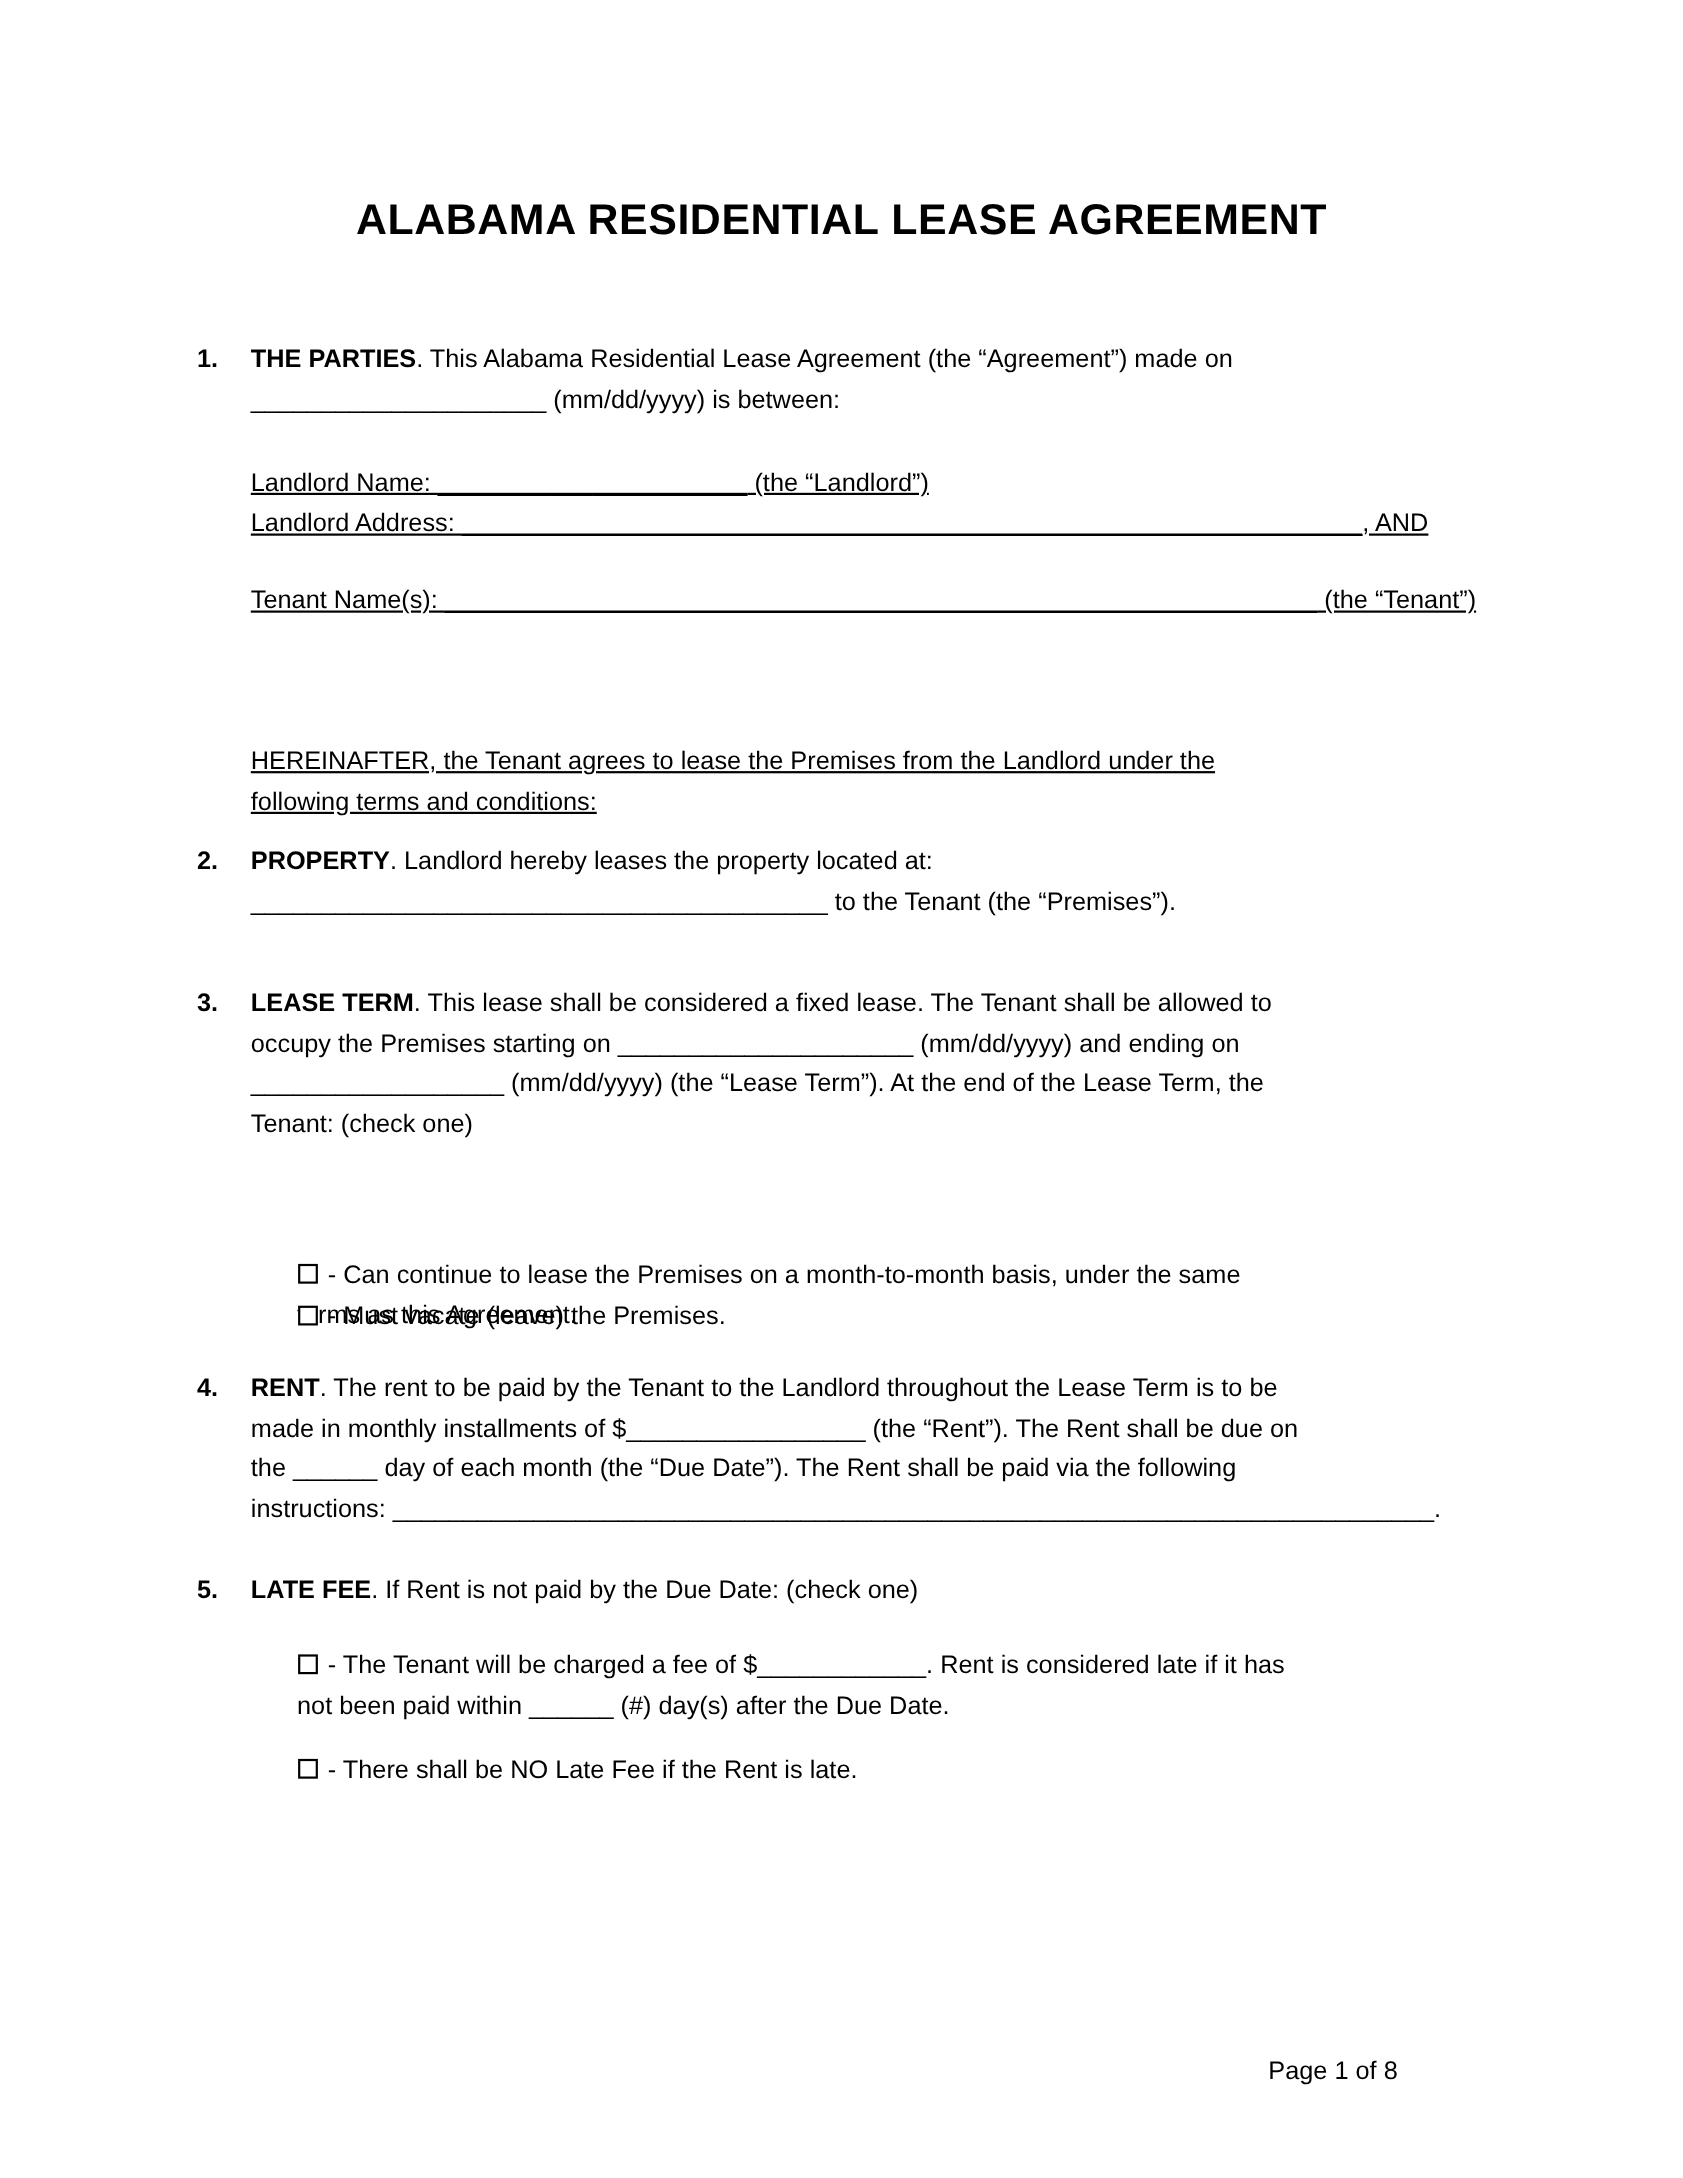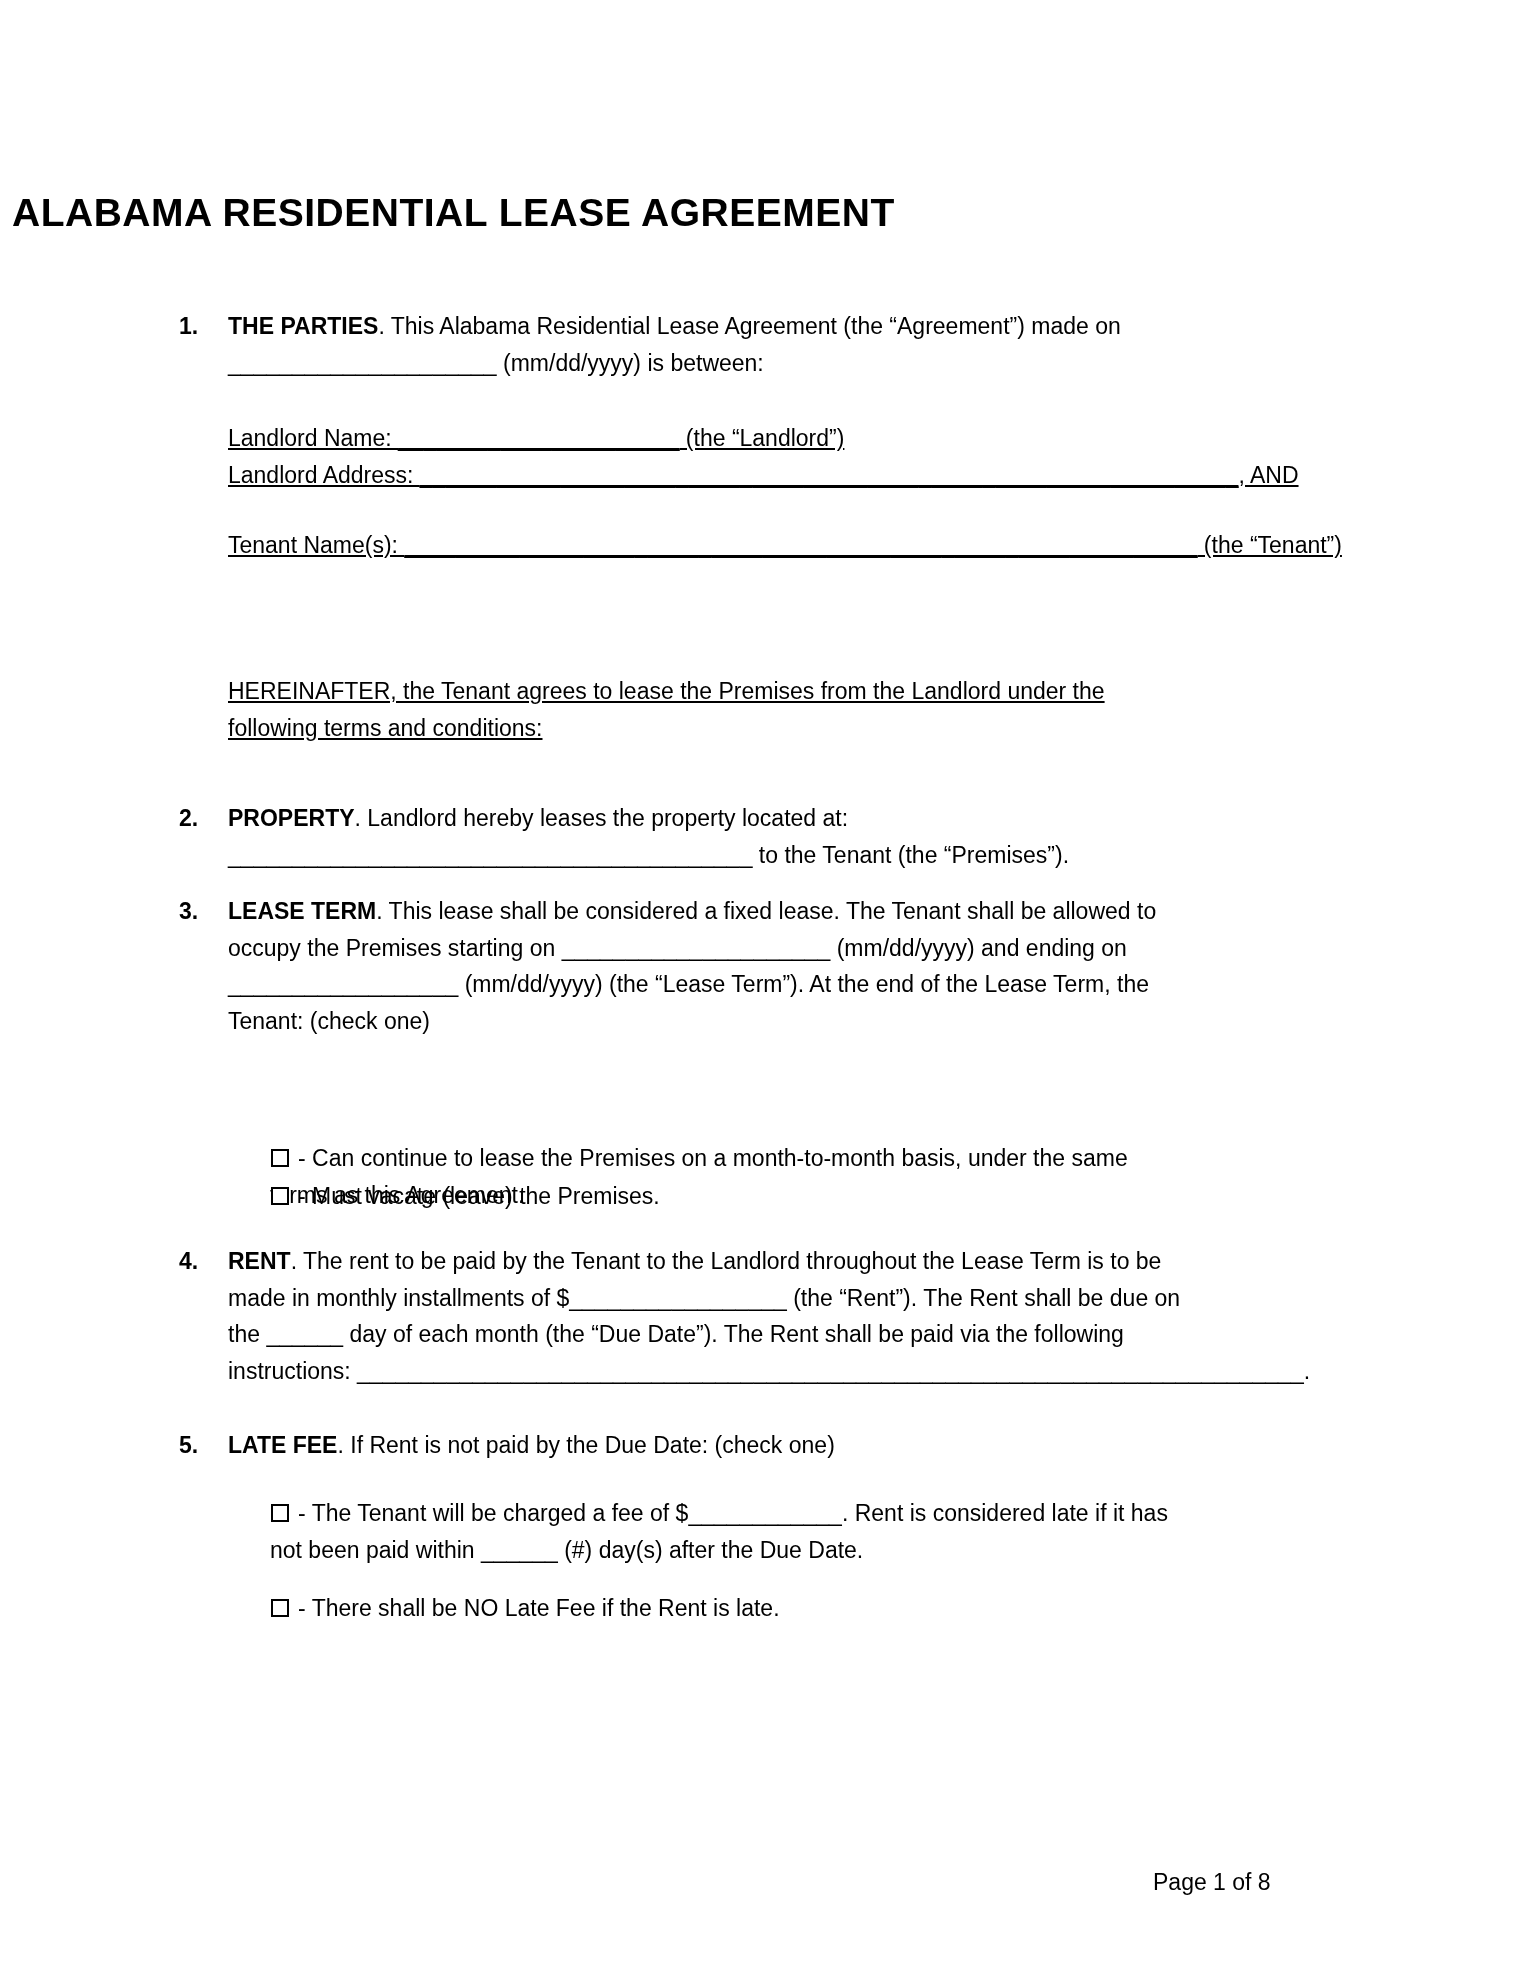--- a/index.html
+++ b/index.html
@@ -9,21 +9,22 @@
     height:1980px;
     background:#ffffff;
     font-family:"Liberation Sans","DejaVu Sans",sans-serif;
     font-size:23px;
     color:#000000;
     overflow:hidden;
   }
   .title{
     position:absolute;
     left:0; right:0; top:180px;
-    margin:12px;
+    margin:0;
+    text-align:center;
     font-size:39px;
     font-weight:700;
     line-height:1.1;
     letter-spacing:0.5px;
   }
   .sec{
     position:absolute;
     left:179px;
     padding-left:49px;
     right:150px;
@@ -87,21 +88,21 @@
   <div class="para" style="top:527px">
     <div class="line"><span>Tenant Name(s): </span><span>______________________________________________________________</span><span> (the “Tenant”)</span></div>
   </div>
 
 
   <div class="para" style="top:673px">
     <div class="line"><span>HEREINAFTER, the Tenant agrees to lease the Premises from the Landlord under the</span></div>
     <div class="line"><span>following terms and conditions:</span></div>
   </div>
 
-  <section class="sec" style="top:800px">
+  <section class="sec" style="top:764px">
     <div class="line"><span class="num">2.</span><span class="b">PROPERTY</span><span>. Landlord hereby leases the property located at:</span></div>
     <div class="line"><span>_________________________________________</span><span> to the Tenant (the “Premises”).</span></div>
   </section>
 
   <section class="sec" style="top:893px">
     <div class="line"><span class="num">3.</span><span class="b">LEASE TERM</span><span>. This lease shall be considered a fixed lease. The Tenant shall be allowed to</span></div>
     <div class="line"><span>occupy the Premises starting on </span><span>_____________________</span><span> (mm/dd/yyyy) and ending on</span></div>
     <div class="line"><span>__________________</span><span> (mm/dd/yyyy) (the “Lease Term”). At the end of the Lease Term, the</span></div>
     <div class="line"><span>Tenant: (check one)</span></div>
   </section>

